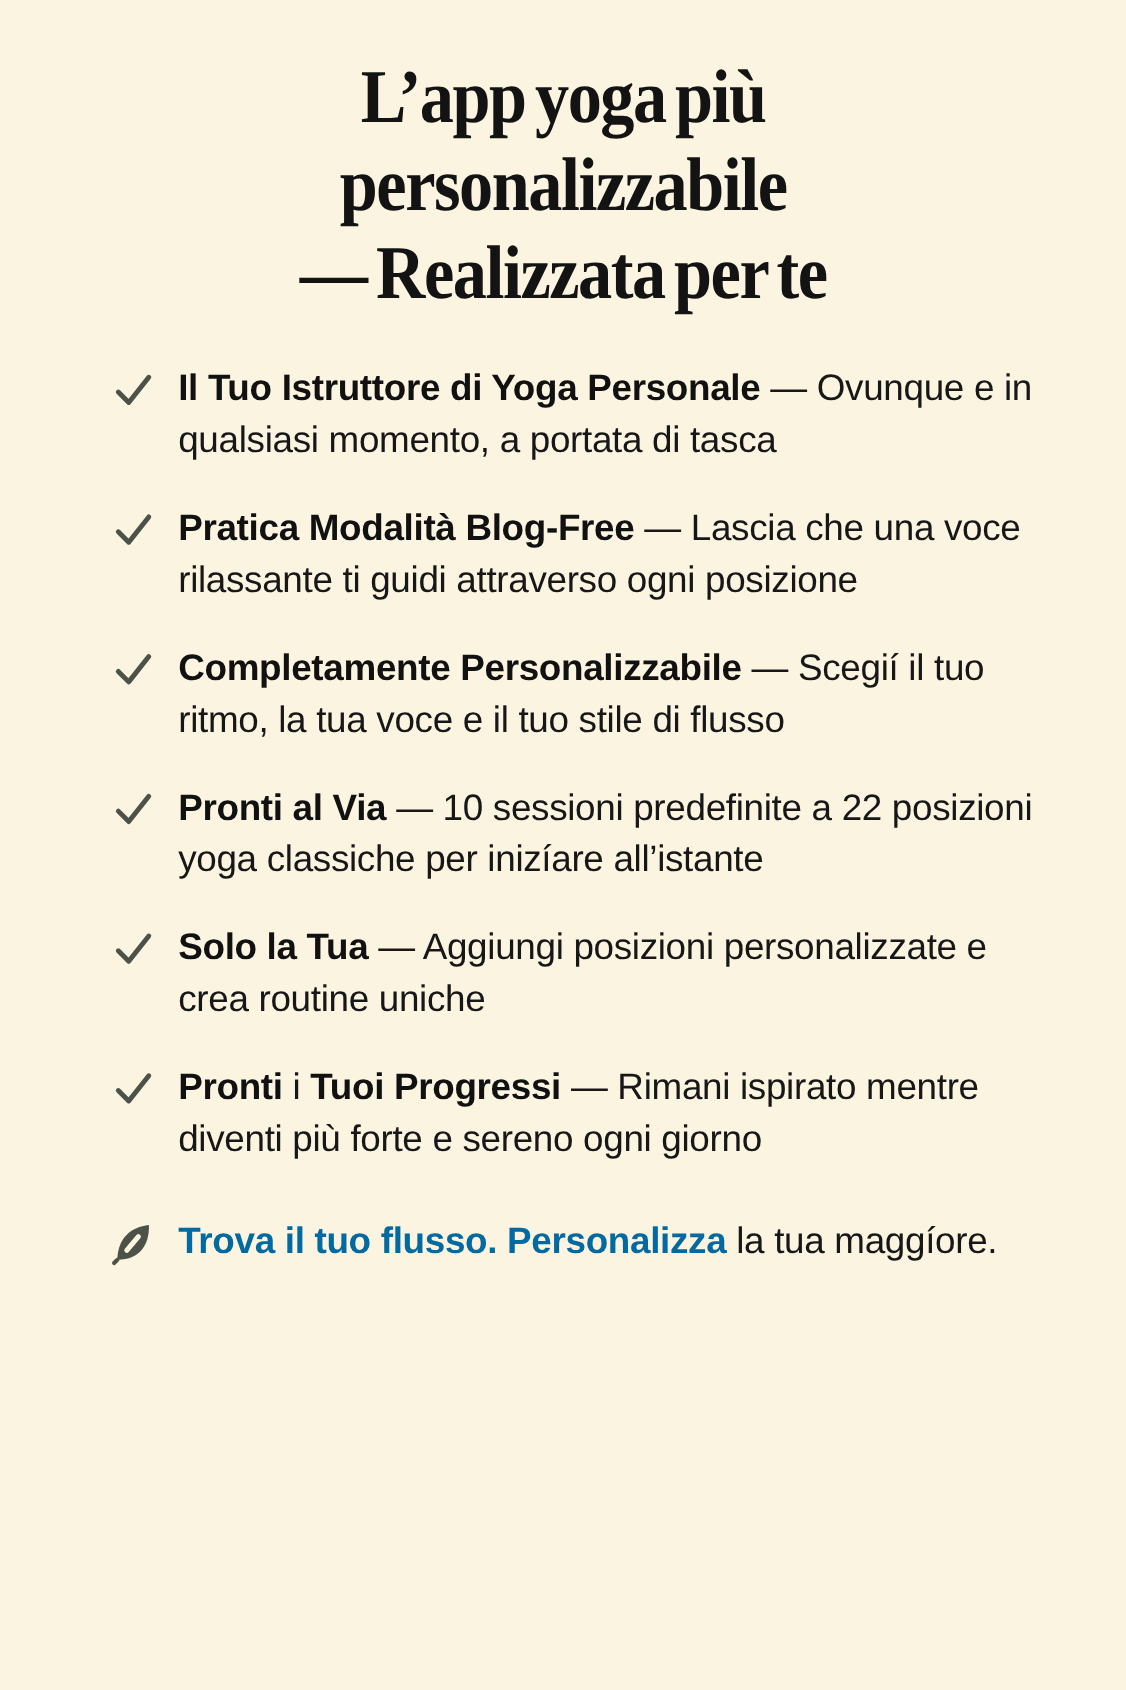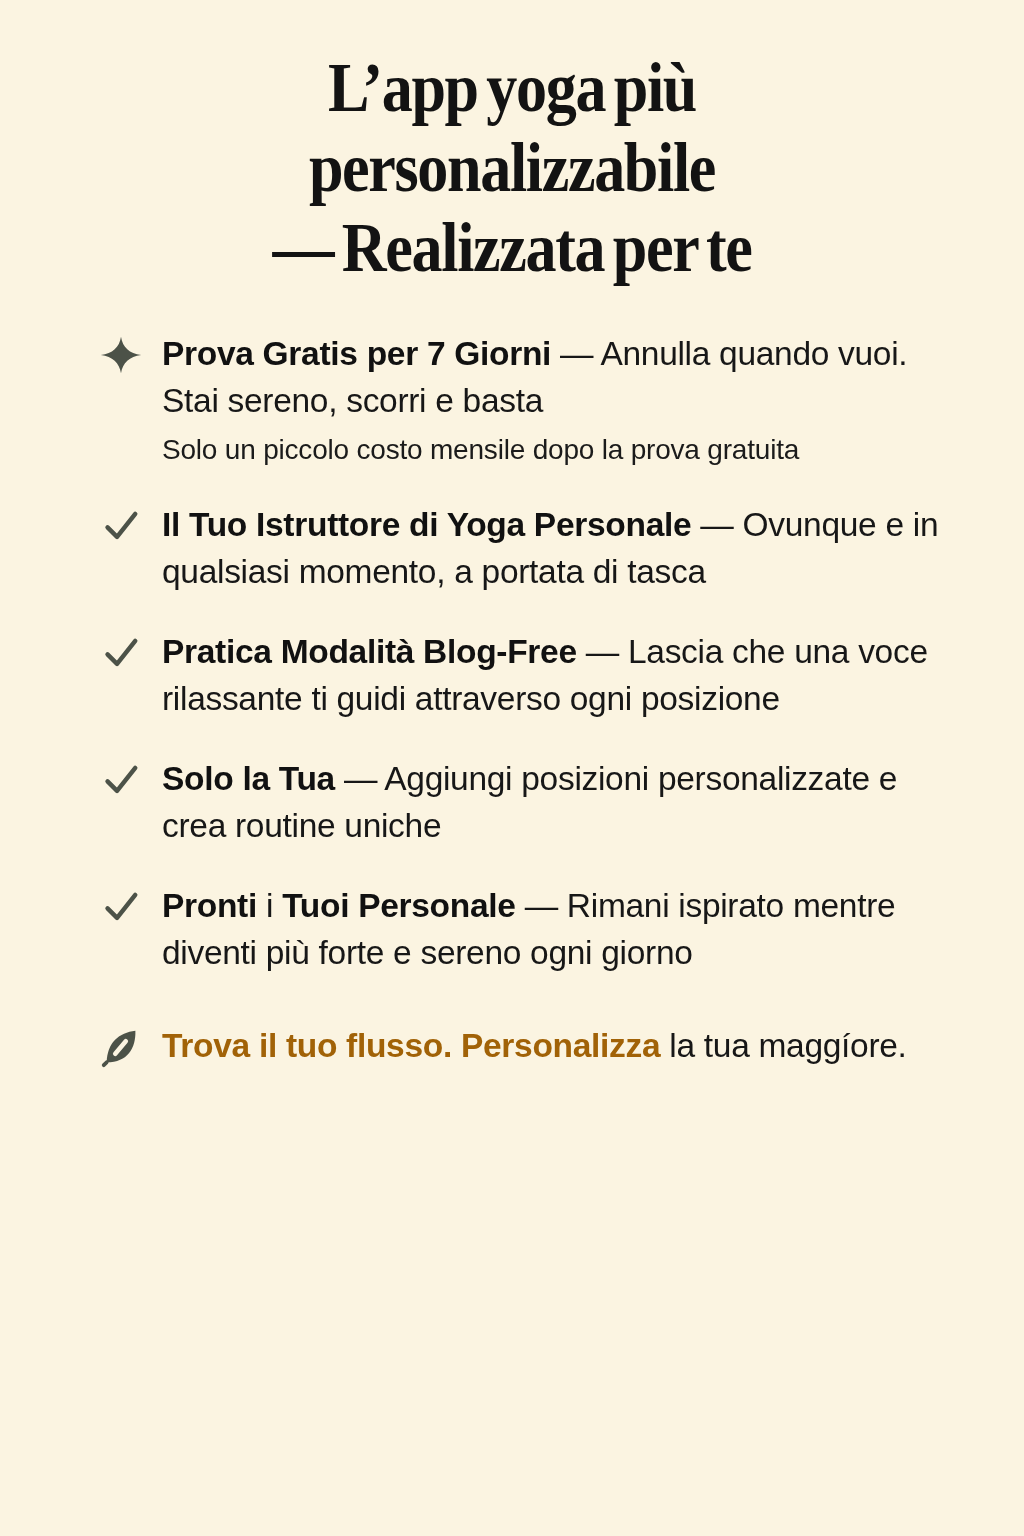--- a/index.html
+++ b/index.html
@@ -63,82 +63,90 @@
 
   .footer {
     display: flex;
     align-items: flex-start;
     padding: 0 40px 0 98px;
     margin-top: 46px;
     font-size: 34px;
     line-height: 46px;
   }
   .footer .icon-cell { padding-top: 2px; }
-  .footer b { font-weight: 700; color: #a16207; }
+  .footer b { font-weight: 700; color: #0369a1; }
 
   svg { display: block; }
 </style>
 </head>
 <body>
 
 <div class="page">
 
   <div class="title">
     <div>L’app yoga più</div>
     <div>personalizzabile</div>
     <div>— Realizzata per te</div>
   </div>
 
   <div class="list">
 
-    <div class="item">
-      <span class="icon-cell">
-        <svg width="44" height="40" viewBox="0 0 24 24" preserveAspectRatio="none">
-          <path d="M12 1 C12.9 7.4 16.6 11.1 23 12 C16.6 12.9 12.9 16.6 12 23 C11.1 16.6 7.4 12.9 1 12 C7.4 11.1 11.1 7.4 12 1 Z" fill="#4c5248"></path>
-        </svg>
-      </span>
-      <p class="txt"><b>Prova Gratis per 7 Giorni</b><span> — Annulla quando vuoi. Stai sereno, scorri e basta</span><span class="sub">Solo un piccolo costo mensile dopo la prova gratuita</span></p>
-    </div>
 
     <div class="item">
       <span class="icon-cell">
         <svg width="42" height="38" viewBox="0 0 24 24">
           <polyline points="3.5,13.5 9.5,19.5 21,5" fill="none" stroke="#4c5248" stroke-width="2.8" stroke-linecap="round" stroke-linejoin="round"></polyline>
         </svg>
       </span>
       <p class="txt"><b>Il Tuo Istruttore di Yoga Personale</b><span> — Ovunque e in qualsiasi momento, a portata di tasca</span></p>
     </div>
 
     <div class="item">
       <span class="icon-cell">
         <svg width="42" height="38" viewBox="0 0 24 24">
           <polyline points="3.5,13.5 9.5,19.5 21,5" fill="none" stroke="#4c5248" stroke-width="2.8" stroke-linecap="round" stroke-linejoin="round"></polyline>
         </svg>
       </span>
       <p class="txt"><b>Pratica Modalità Blog-Free</b><span> — Lascia che una voce rilassante ti guidi attraverso ogni posizione</span></p>
     </div>
 
+    <div class="item">
+      <span class="icon-cell">
+        <svg width="42" height="38" viewBox="0 0 24 24">
+          <polyline points="3.5,13.5 9.5,19.5 21,5" fill="none" stroke="#4c5248" stroke-width="2.8" stroke-linecap="round" stroke-linejoin="round"></polyline>
+        </svg>
+      </span>
+      <p class="txt"><b>Completamente Personalizzabile</b><span> — Scegií il tuo ritmo, la tua voce e il tuo stile di flusso</span></p>
+    </div>
 
+    <div class="item">
+      <span class="icon-cell">
+        <svg width="42" height="38" viewBox="0 0 24 24">
+          <polyline points="3.5,13.5 9.5,19.5 21,5" fill="none" stroke="#4c5248" stroke-width="2.8" stroke-linecap="round" stroke-linejoin="round"></polyline>
+        </svg>
+      </span>
+      <p class="txt"><b>Pronti al Via</b><span> — 10 sessioni predefinite a 22 posizioni yoga classiche per inizíare all’istante</span></p>
+    </div>
 
     <div class="item">
       <span class="icon-cell">
         <svg width="42" height="38" viewBox="0 0 24 24">
           <polyline points="3.5,13.5 9.5,19.5 21,5" fill="none" stroke="#4c5248" stroke-width="2.8" stroke-linecap="round" stroke-linejoin="round"></polyline>
         </svg>
       </span>
       <p class="txt"><b>Solo la Tua</b><span> — Aggiungi posizioni personalizzate e crea routine uniche</span></p>
     </div>
 
     <div class="item">
       <span class="icon-cell">
         <svg width="42" height="38" viewBox="0 0 24 24">
           <polyline points="3.5,13.5 9.5,19.5 21,5" fill="none" stroke="#4c5248" stroke-width="2.8" stroke-linecap="round" stroke-linejoin="round"></polyline>
         </svg>
       </span>
-      <p class="txt"><b>Pronti</b><span> i </span><b>Tuoi Personale</b><span> — Rimani ispirato mentre diventi più forte e sereno ogni giorno</span></p>
+      <p class="txt"><b>Pronti</b><span> i </span><b>Tuoi Progressi</b><span> — Rimani ispirato mentre diventi più forte e sereno ogni giorno</span></p>
     </div>
 
 
   </div>
 
   <div class="footer">
     <span class="icon-cell">
       <svg width="46" height="46" viewBox="0 0 24 24">
         <path d="M19.5 3.5 C11 4.5 4.8 9.5 4.5 20 C15.5 20 19.8 12.5 19.5 3.5 Z" fill="#4c5248"></path>
         <line x1="9" y1="15.5" x2="14.5" y2="9" stroke="#fbf4e1" stroke-width="2.4" stroke-linecap="round"></line>

